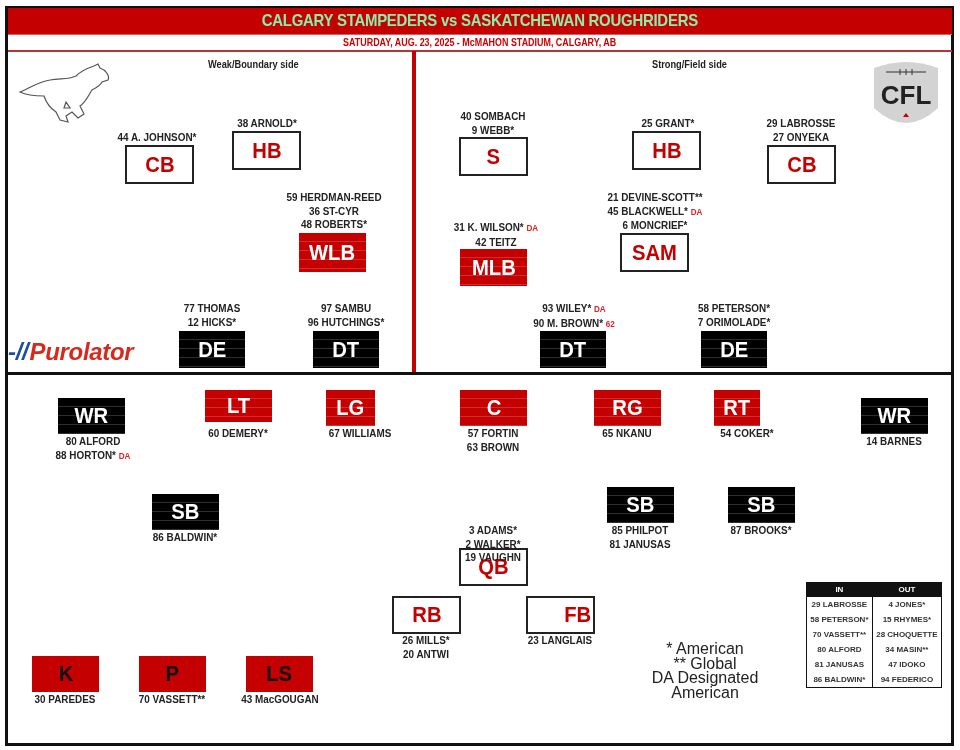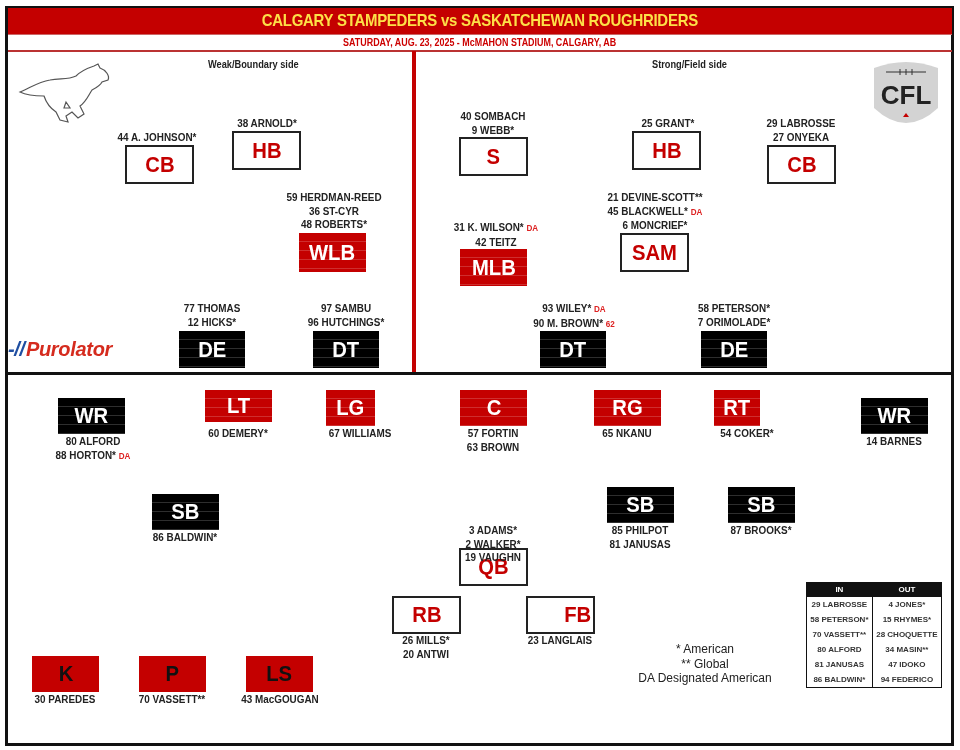--- a/index.html
+++ b/index.html
@@ -1,21 +1,21 @@
 <!DOCTYPE html>
 <html><head>
   <meta charset="utf-8">
   <style>
     html, body { margin: 0; padding: 0; background: #ffffff; }
     body { width: 960px; height: 750px; position: relative; overflow: hidden;
            font-family: "Liberation Sans", sans-serif; color: #222; }
     .frame { position: absolute; left: 5px; top: 6px; width: 949px; height: 740px;
              border: 3px solid #111; box-sizing: border-box; }
     .title-bar { position: absolute; left: 8px; top: 8px; width: 944px; height: 26px;
-                 background: #c40000; color: #fde047; font-weight: bold; font-size: 17px;
+                 background: #c40000; color: #86efac; font-weight: bold; font-size: 17px;
                  text-align: center; line-height: 26px; letter-spacing: -0.3px;
                  transform-origin: center; }
     .title-bar span { display: inline-block; transform: scaleX(0.88); }
     .subtitle { position: absolute; left: 8px; top: 34px; width: 944px; height: 15px;
                 border-top: 1px solid #c66; border-bottom: 2px solid #b33;
                 color: #c00; font-size: 10.5px; font-weight: bold; text-align: center; line-height: 15px; }
     .subtitle span { display: inline-block; transform: scaleX(0.85); }
     .mid-divider { position: absolute; left: 412px; top: 51px; width: 4px; height: 321px; background: #c40000; }
     .def-off-divider { position: absolute; left: 8px; top: 372px; width: 944px; height: 3px; background: #111; }
     .side-label { position: absolute; font-size: 10.5px; color: #222; font-weight: bold; transform: scaleX(0.88); transform-origin: left top; white-space: nowrap; }
@@ -30,25 +30,25 @@
                  background-image: repeating-linear-gradient(to bottom, transparent 0, transparent 8px, rgba(255,255,255,0.18) 8px, rgba(255,255,255,0.18) 9px); }
     .pos.st { background: #c40000; color: #111; }
 
     .names { position: absolute; font-size: 11px; font-weight: bold; color: #222; text-align: center;
              line-height: 13.5px; white-space: nowrap; }
     .names div { transform: scaleX(0.9); }
     .da { color: #d22; font-size: 9px; }
 
     .logo-horse { position: absolute; left: 16px; top: 62px; width: 96px; height: 62px; }
     .logo-cfl { position: absolute; left: 868px; top: 58px; width: 76px; height: 72px; }
-    .logo-purolator { position: absolute; left: 8px; top: 338px; font-size: 20px; font-weight: bold; font-style: italic;
+    .logo-purolator { position: absolute; left: 8px; top: 338px; font-size: 24px; font-weight: bold; font-style: italic;
                       color: #d52b1e; letter-spacing: -0.3px; }
     .logo-purolator .slash { color: #1f4ea1; margin-right: 1px; }
 
-    .legend { position: absolute; left: 620px; top: 642px; width: 170px; text-align: center; font-size: 12px;
+    .legend { position: absolute; left: 620px; top: 642px; width: 170px; text-align: center; font-size: 16px;
               color: #222; line-height: 14.5px; }
     .legend .red { color: #d22; font-weight: bold; }
 
     .inout { position: absolute; left: 806px; top: 582px; width: 136px; border-collapse: collapse; font-size: 8px;
              font-weight: bold; color: #333; }
     .inout th { background: #111; color: #fff; font-size: 8px; height: 13px; padding: 0; border: 1px solid #111; }
     .inout td { height: 15px; text-align: center; padding: 0; border-left: 1px solid #111; border-right: 1px solid #111; }
     .inout tr:last-child td { border-bottom: 1px solid #111; }
   </style>
 </head>

